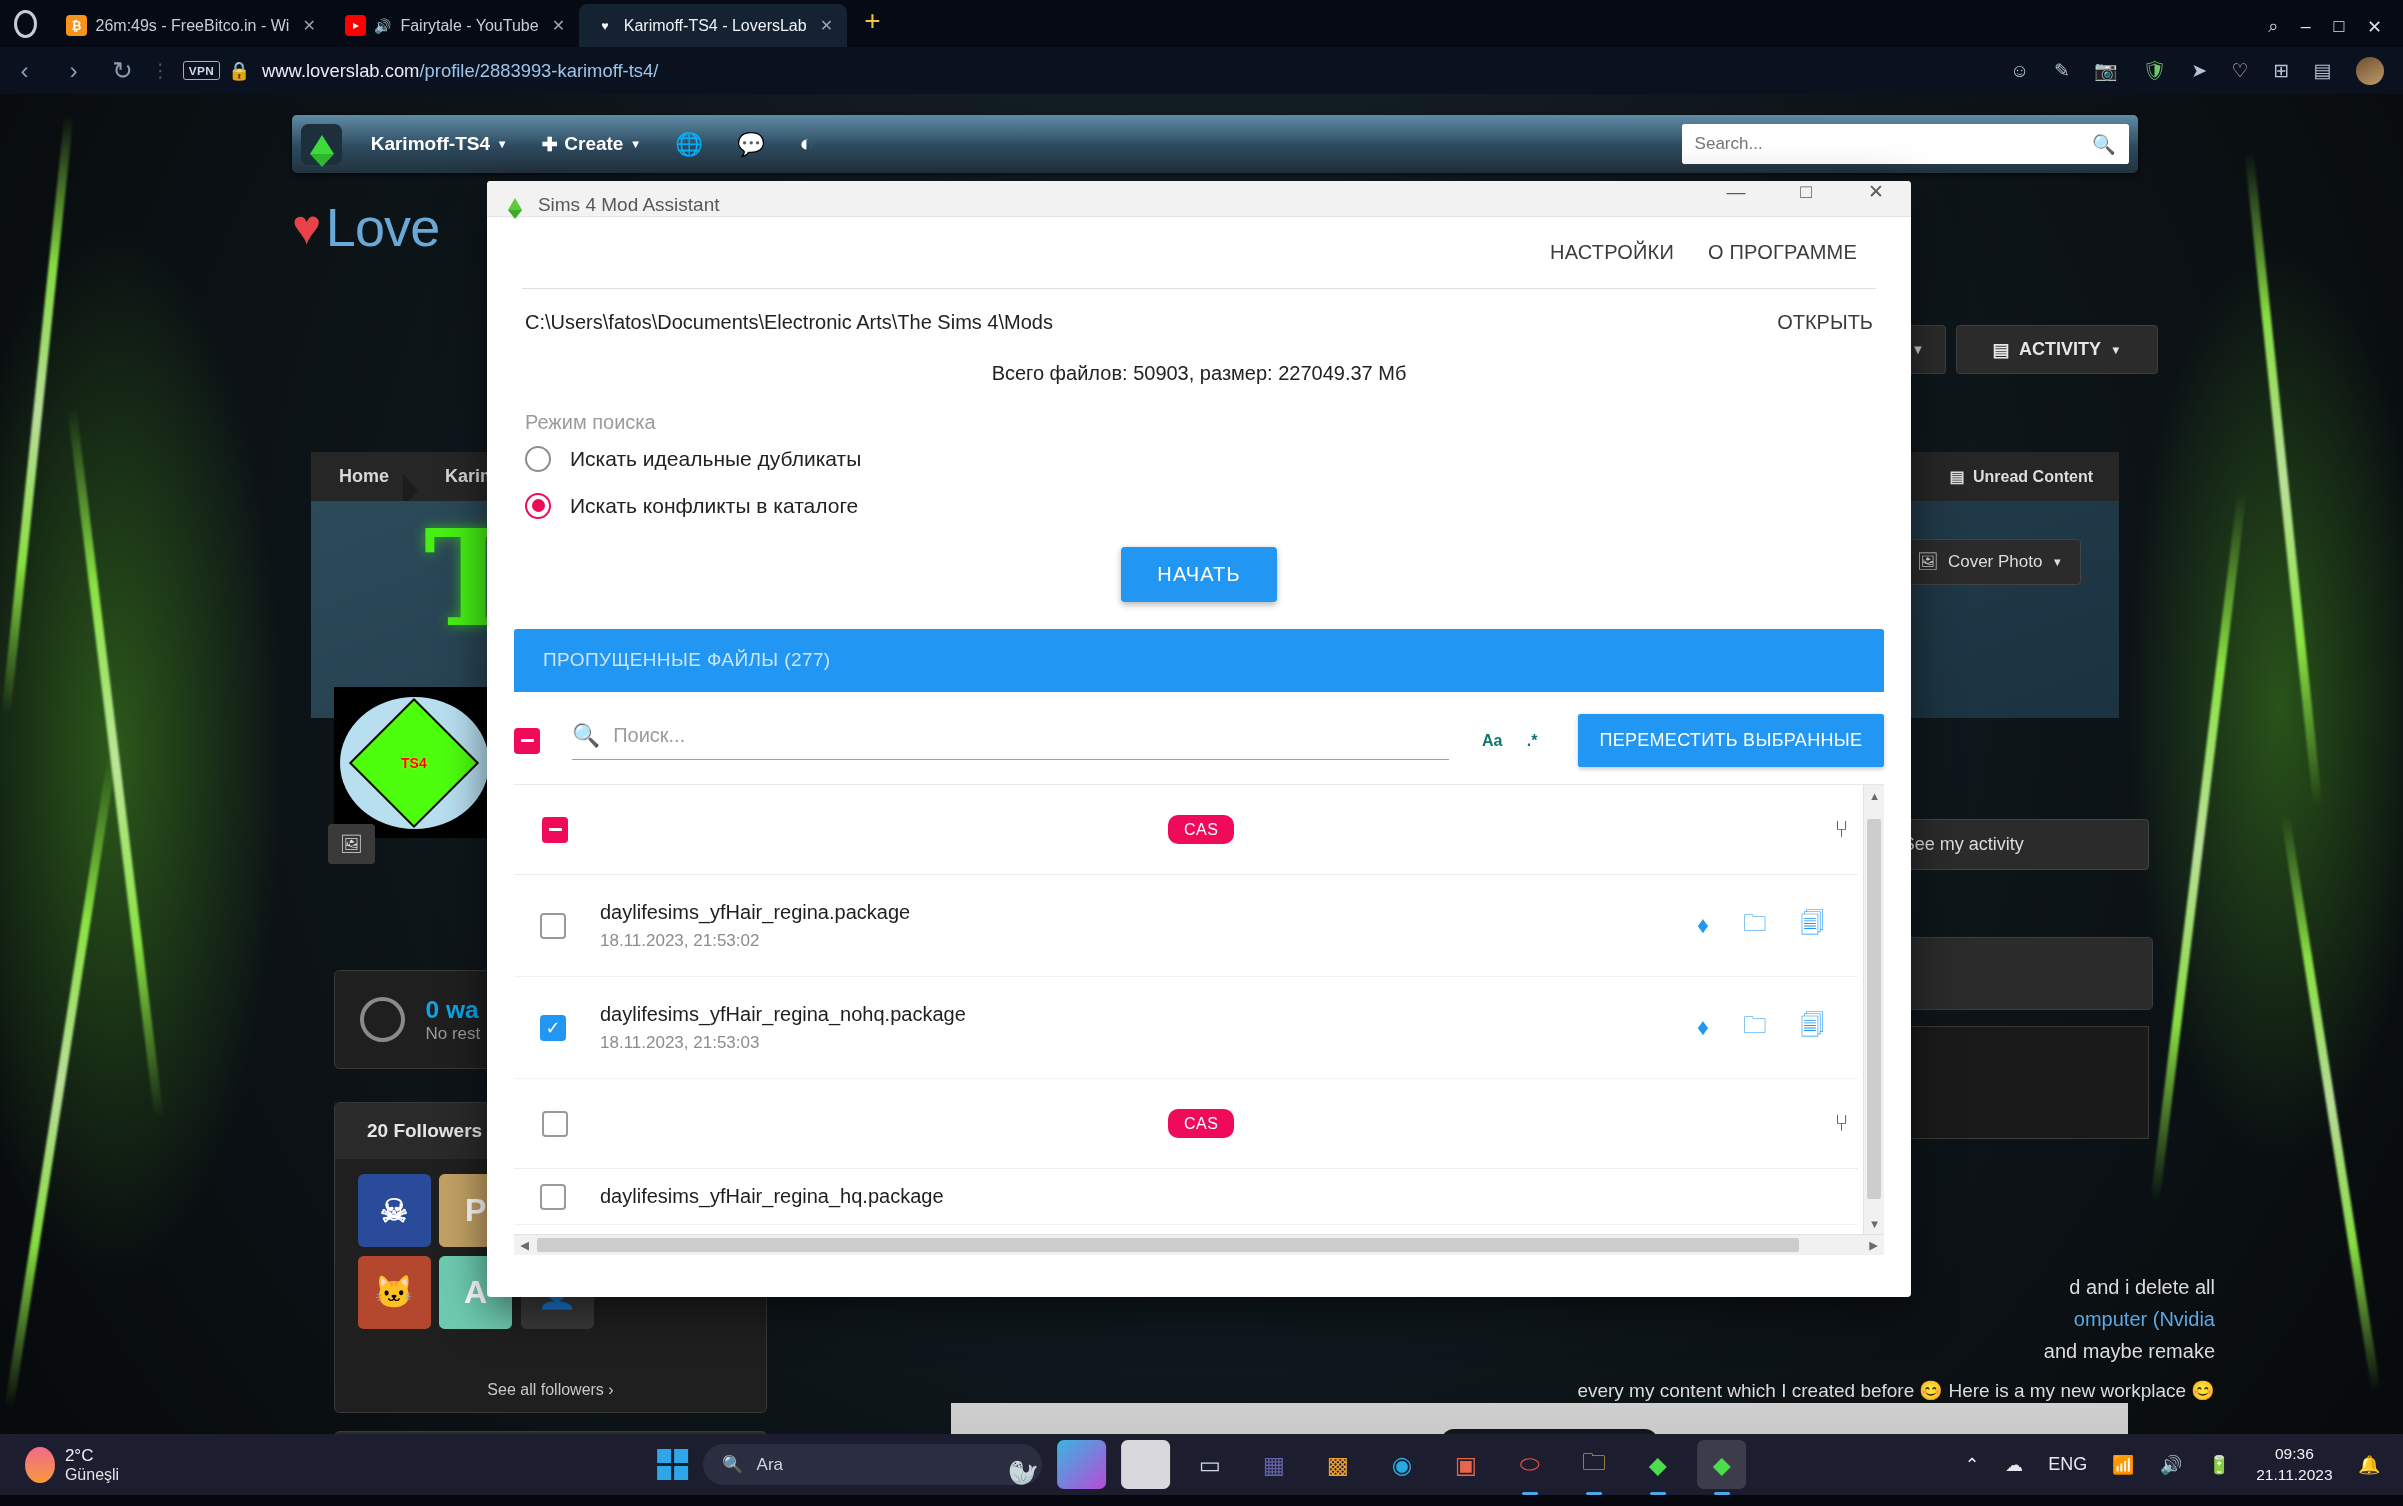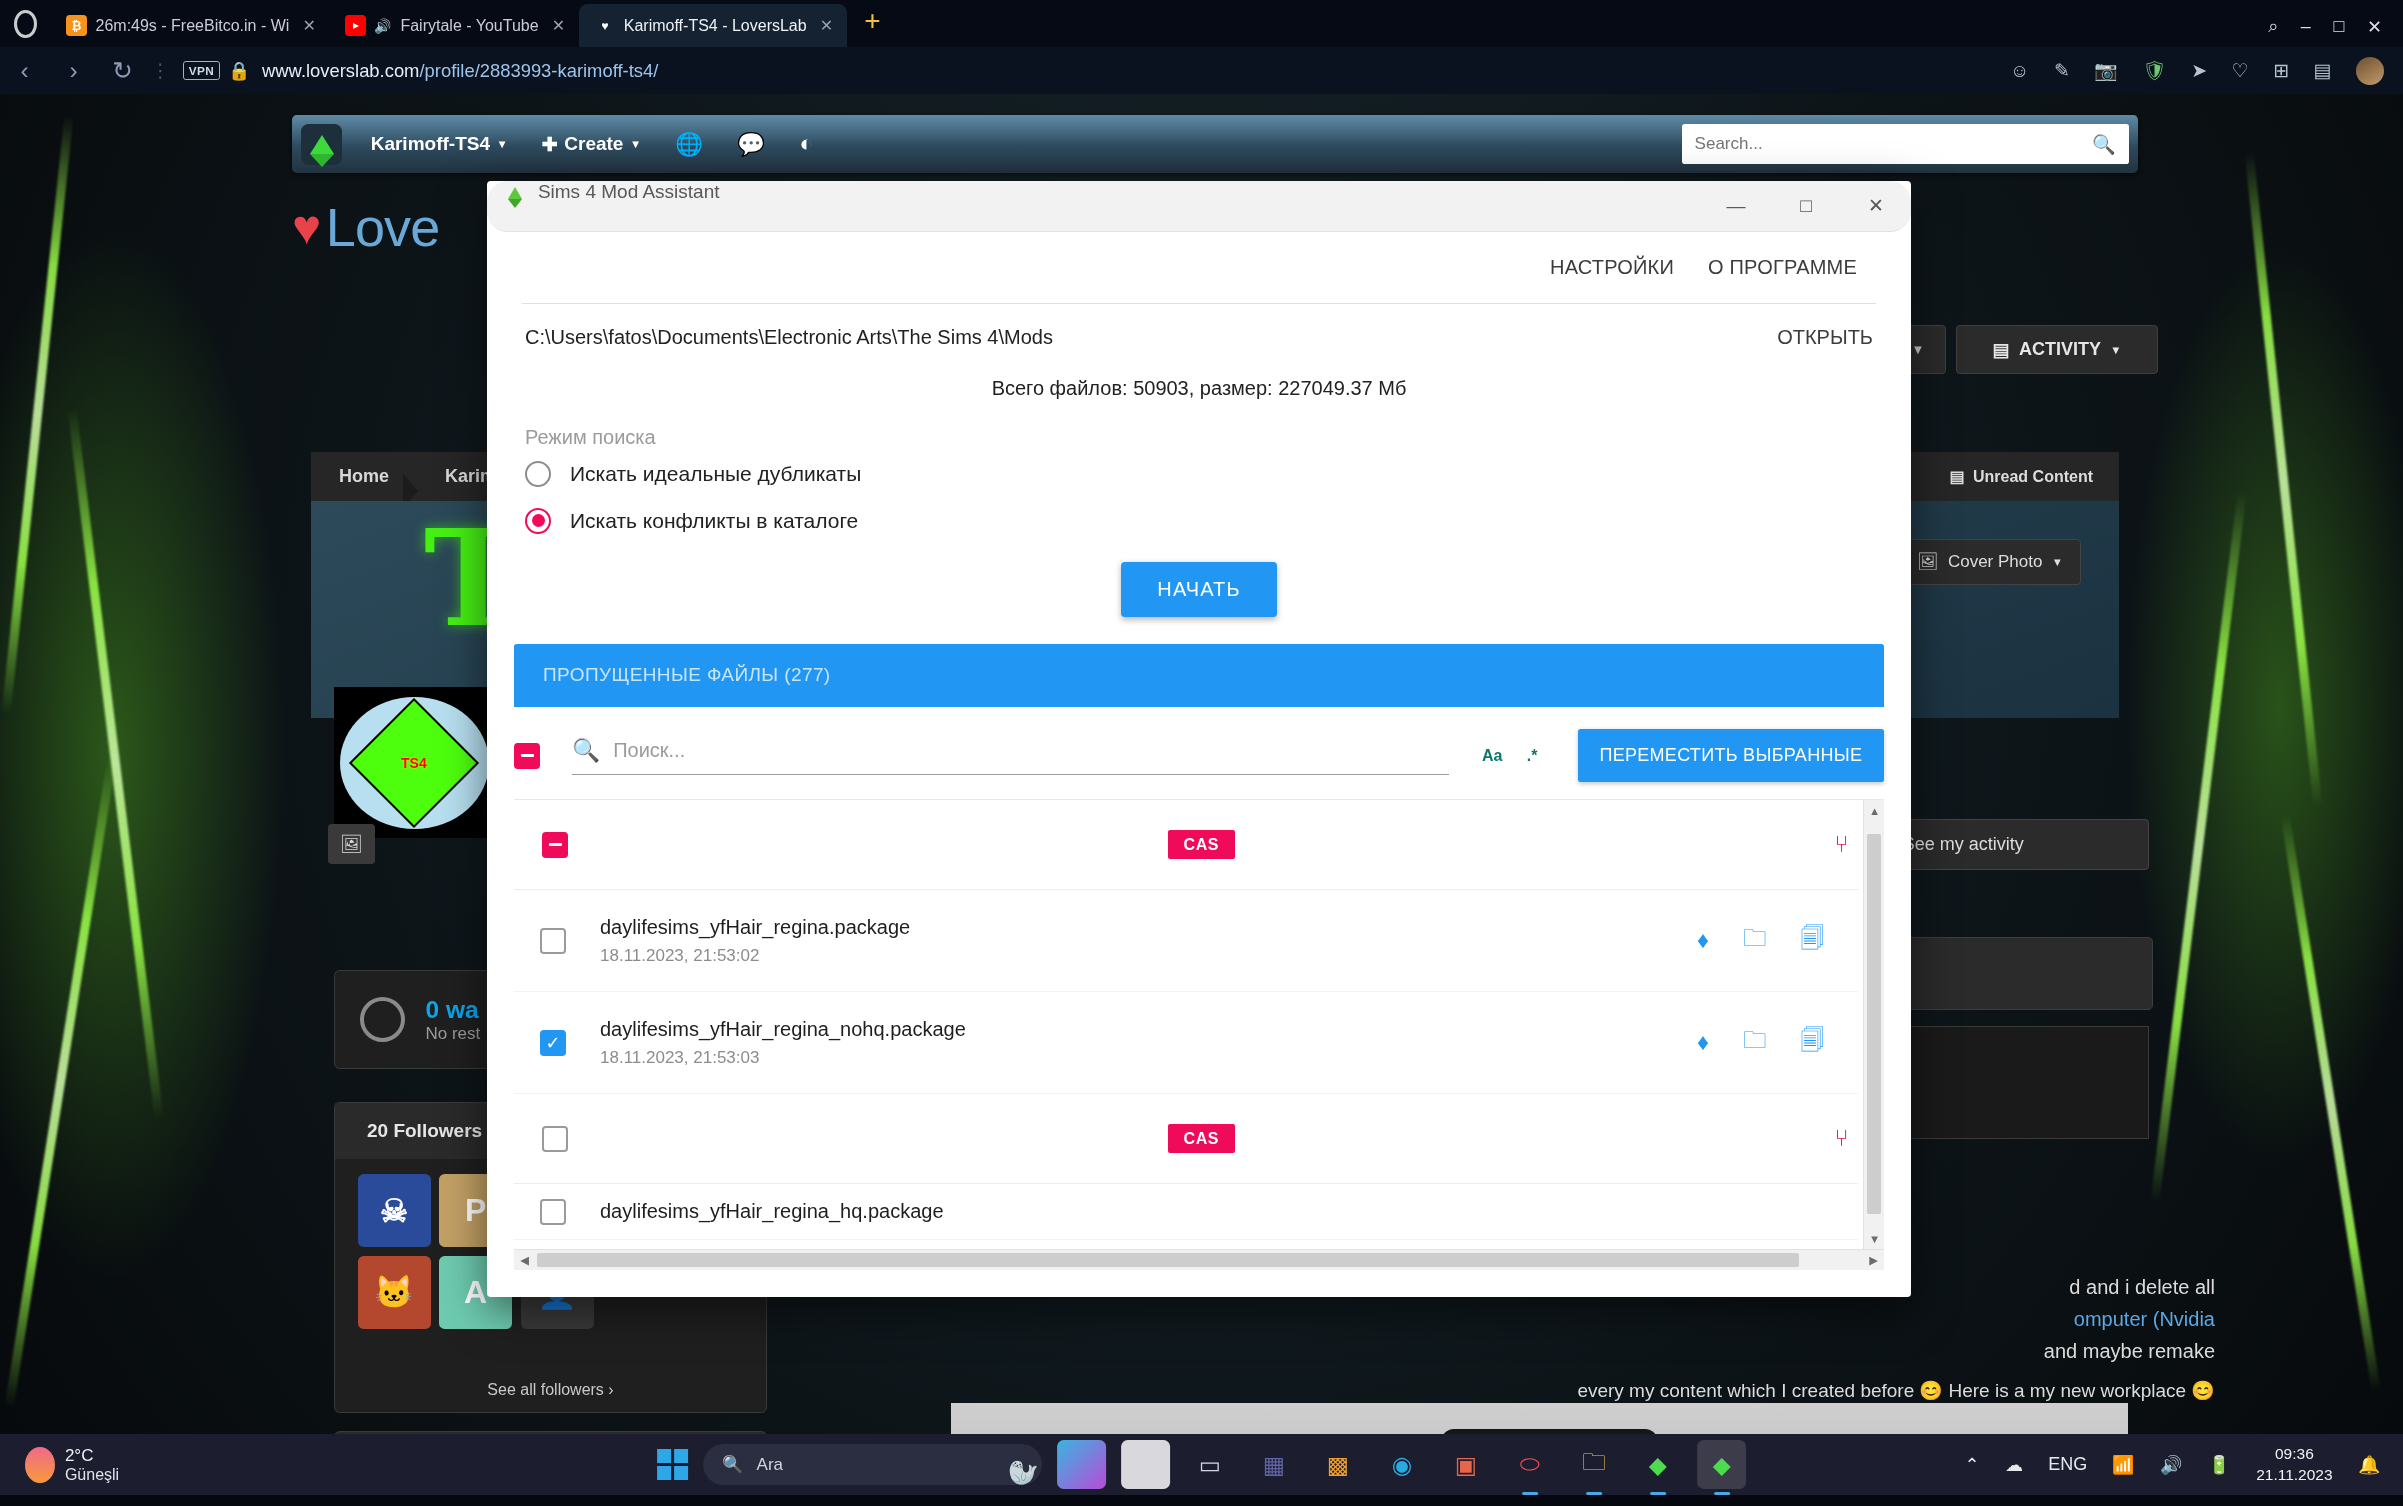--- a/index.html
+++ b/index.html
@@ -93,21 +93,21 @@
   .files-tab { position:absolute; right:250px; top:843px; width:414px; height:73px; background:#2b2b2b; border:0.9px solid #3d3d3d; border-radius:4.7px; color:#e6e6e6; font-size:20px; display:flex; align-items:center; padding-left:32px;}
   .files-body { position:absolute; right:254px; top:932px; width:395px; height:113px; background:#1a1a1a; border:0.9px solid #3a3a3a;}
   .see-act { position:absolute; right:254px; top:725px; width:400px; height:51px; background:#2b2b2b;border:0.9px solid #444;border-radius:3.8px;color:#ddd;font-size:18px;display:flex;align-items:center;justify-content:center;gap:11.3px;}
   .post-text { position:absolute; right:188px; top:1177px; width:659px; color:#dcdcdc; font-size:20px; line-height:1.6; text-align:right;}
   .post-text .blue { color:#5aa9e6; }
   .webcam { position:absolute; left:951px; top:1309px; width:1177px; height:151px; background:linear-gradient(#cfcfcf,#b5b5b5); overflow:hidden;}
   .cam-body { position:absolute; left:490px; top:26px; width:217px; height:94px; background:#15161a; border-radius:13px;}
 
   
   .dialog { position:absolute; left:487px; top:181px; width:1424px; height:1116px; background:#fff; border-radius:3.8px; box-shadow:0 13px 45px rgba(0,0,0,.55); z-index:50; overflow:hidden; }
-  .dlg-title { height:51px; background:#f2f2f2; display:flex; align-items:flex-start; padding-left:16px; border-bottom:0.9px solid #e3e3e3;border-radius:21px;}
+  .dlg-title { height:36px; background:#f2f2f2; display:flex; align-items:flex-end; padding-left:16px; border-bottom:0.9px solid #e3e3e3;}
   .dlg-ico { width:24.5px;height:24.5px;display:flex;align-items:center;justify-content:center;margin-right:10.4px;}
   .dlg-ico .d2{width:0;height:0;border-left:7.5px solid transparent;border-right:7.5px solid transparent;border-bottom:12.2px solid #5ec93c;position:relative;}
   .dlg-ico .d2::after{content:"";position:absolute;left:-7.5px;top:12.2px;width:0;height:0;border-left:7.5px solid transparent;border-right:7.5px solid transparent;border-top:9.4px solid #3fa828;}
   .dlg-title-txt { color:#585858; font-size:19px; }
   .dlg-wctl { margin-left:auto; display:flex; height:49px;}
   .wbtn { width:70px; height:49px; display:flex;align-items:center;justify-content:center; color:#5a5a5a; font-size:19px;}
 
   .dlg-menu { height:71px; display:flex; align-items:center; justify-content:flex-end; padding-right:54px; gap:34px; background:#fff;}
   .dlg-menu-item { color:#3c3c3c; font-size:20px; letter-spacing:0.2px; }
   .dlg-rule { height:0.9px; background:#e0e0e0; margin:0 35px; }
@@ -141,21 +141,21 @@
   .search-field { flex:1; display:flex; align-items:center; gap:13px; margin:0 21px 0 32px; border-bottom:1.5px solid #9e9e9e; padding-bottom:10.4px;}
   .search-field .mg { color:#2196f3; font-size:22.6px;}
   .search-field input { border:0;outline:0;flex:1;font-size:20px;color:#333;font-family:"Liberation Sans",sans-serif;background:transparent;}
   .search-field input::placeholder{color:#9b9b9b;}
   .tb-ico { color:#0f766e; font-size:16px; padding:0 12.2px; font-weight:bold;}
   .btn-move { background:#2196f3; color:#fff; font-size:18px; padding:16px 21.7px; border:0; border-radius:2.8px; margin-left:28px; font-family:"Liberation Sans",sans-serif; letter-spacing:0.3px; box-shadow:0 1.9px 4.7px rgba(0,0,0,.22);}
 
   .list-wrap { position:relative; margin:7.5px 27px 0 27px; height:471px; border-top:0.9px solid #e8e8e8; overflow:hidden;}
   .list { position:absolute; inset:0 26px 21px 0; overflow:hidden;}
   .grp { display:flex; align-items:center; height:90px; border-bottom:0.9px solid #ececec; padding-left:28px;}
-  .badge { background:#ef0a5a; color:#fff; font-size:16px; font-weight:bold; border-radius:2px; padding:5.6px 16px; margin:0 auto; letter-spacing:0.5px;}
+  .badge { background:#ef0a5a; color:#fff; font-size:16px; font-weight:normal; border-radius:10px; padding:5.6px 16px; margin:0 auto; letter-spacing:0.5px;}
   .grp-ico { color:#ef0a5a; font-size:23.5px; margin-right:9.4px;}
   .frow { display:flex; align-items:center; height:102px; padding-left:26px; border-bottom:0.9px solid #f2f2f2;}
   .fmeta { margin-left:34px; flex:1;}
   .fname { color:#1e1e1e; font-size:20px; }
   .fdate { color:#8c8c8c; font-size:17px; padding-top:7.5px;}
   .facts { display:flex; align-items:center; gap:34px; padding-right:34px; color:#2196f3; font-size:23.5px;}
   .sb-v { position:absolute; right:0; top:0; bottom:21px; width:21px; background:#f1f1f1; border-left:0.9px solid #e2e2e2;}
   .sb-v .thumb { position:absolute; left:2.8px; top:34px; width:14px; height:380px; background:#cdcdcd; border-radius:1.9px;}
   .sb-v .ar { position:absolute; left:0; width:21px; height:21px; display:flex;align-items:center;justify-content:center;color:#6b6b6b;font-size:11.3px;}
   .sb-h { position:absolute; left:0; right:0; bottom:0; height:21px; background:#f1f1f1; border-top:0.9px solid #e2e2e2;}

